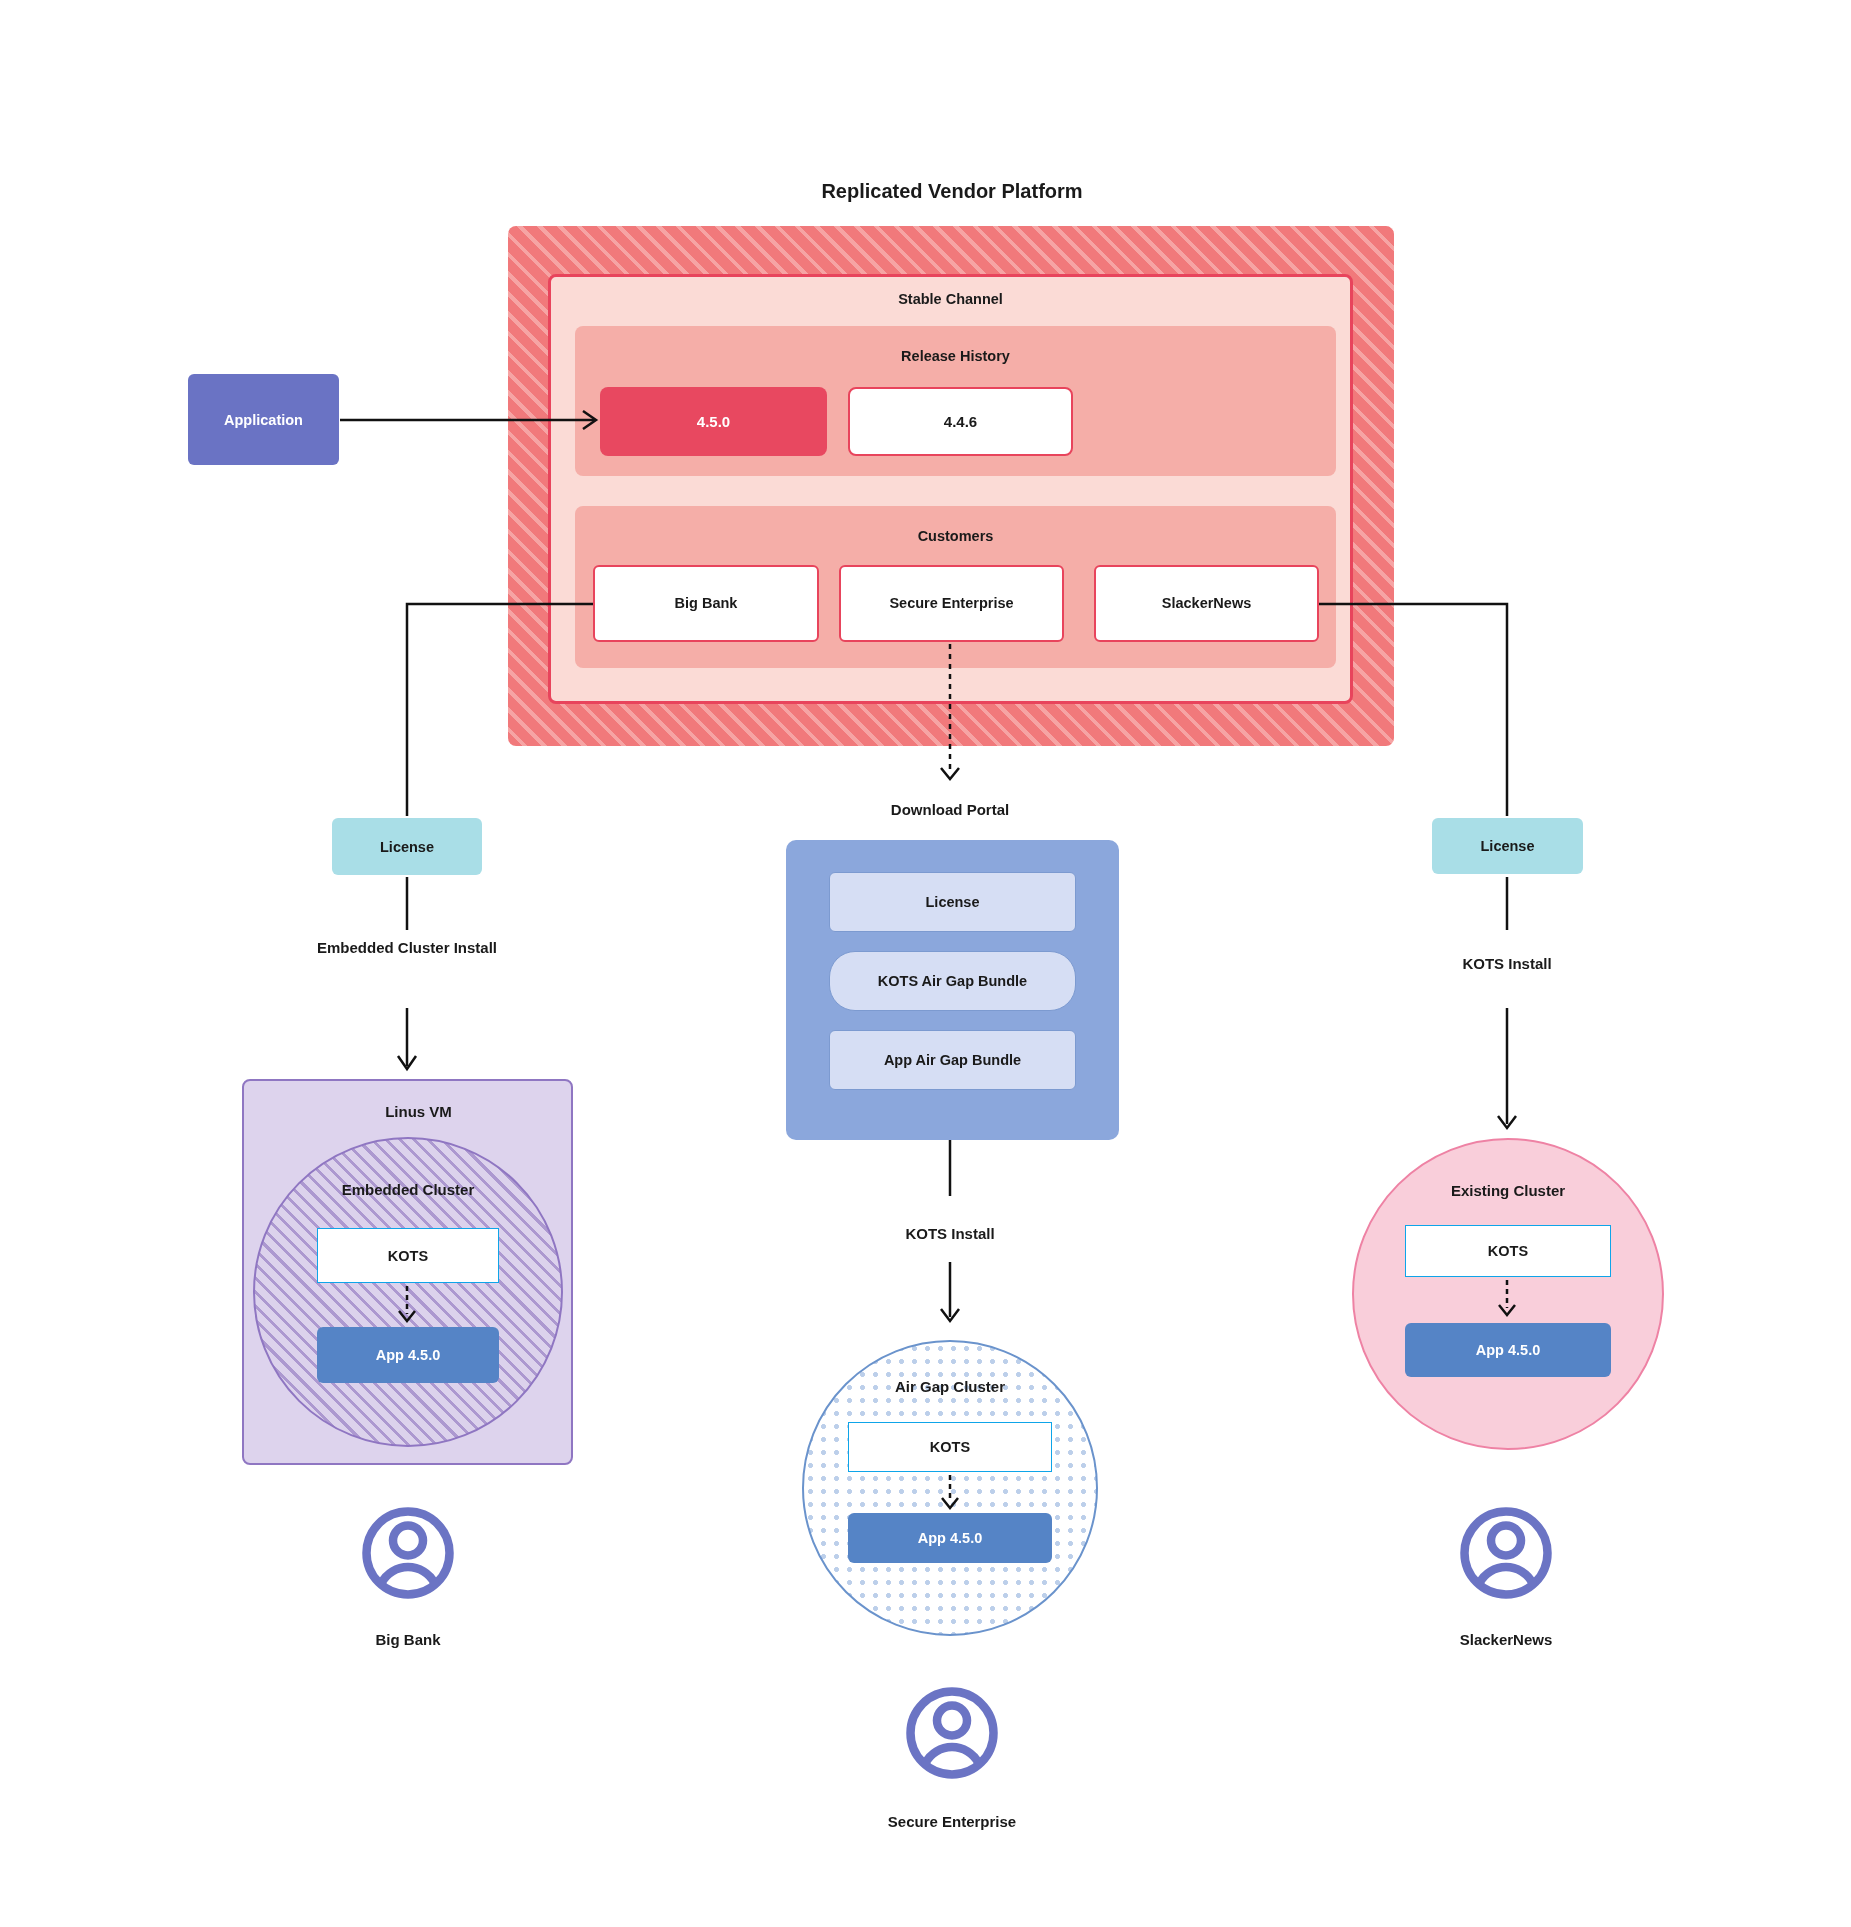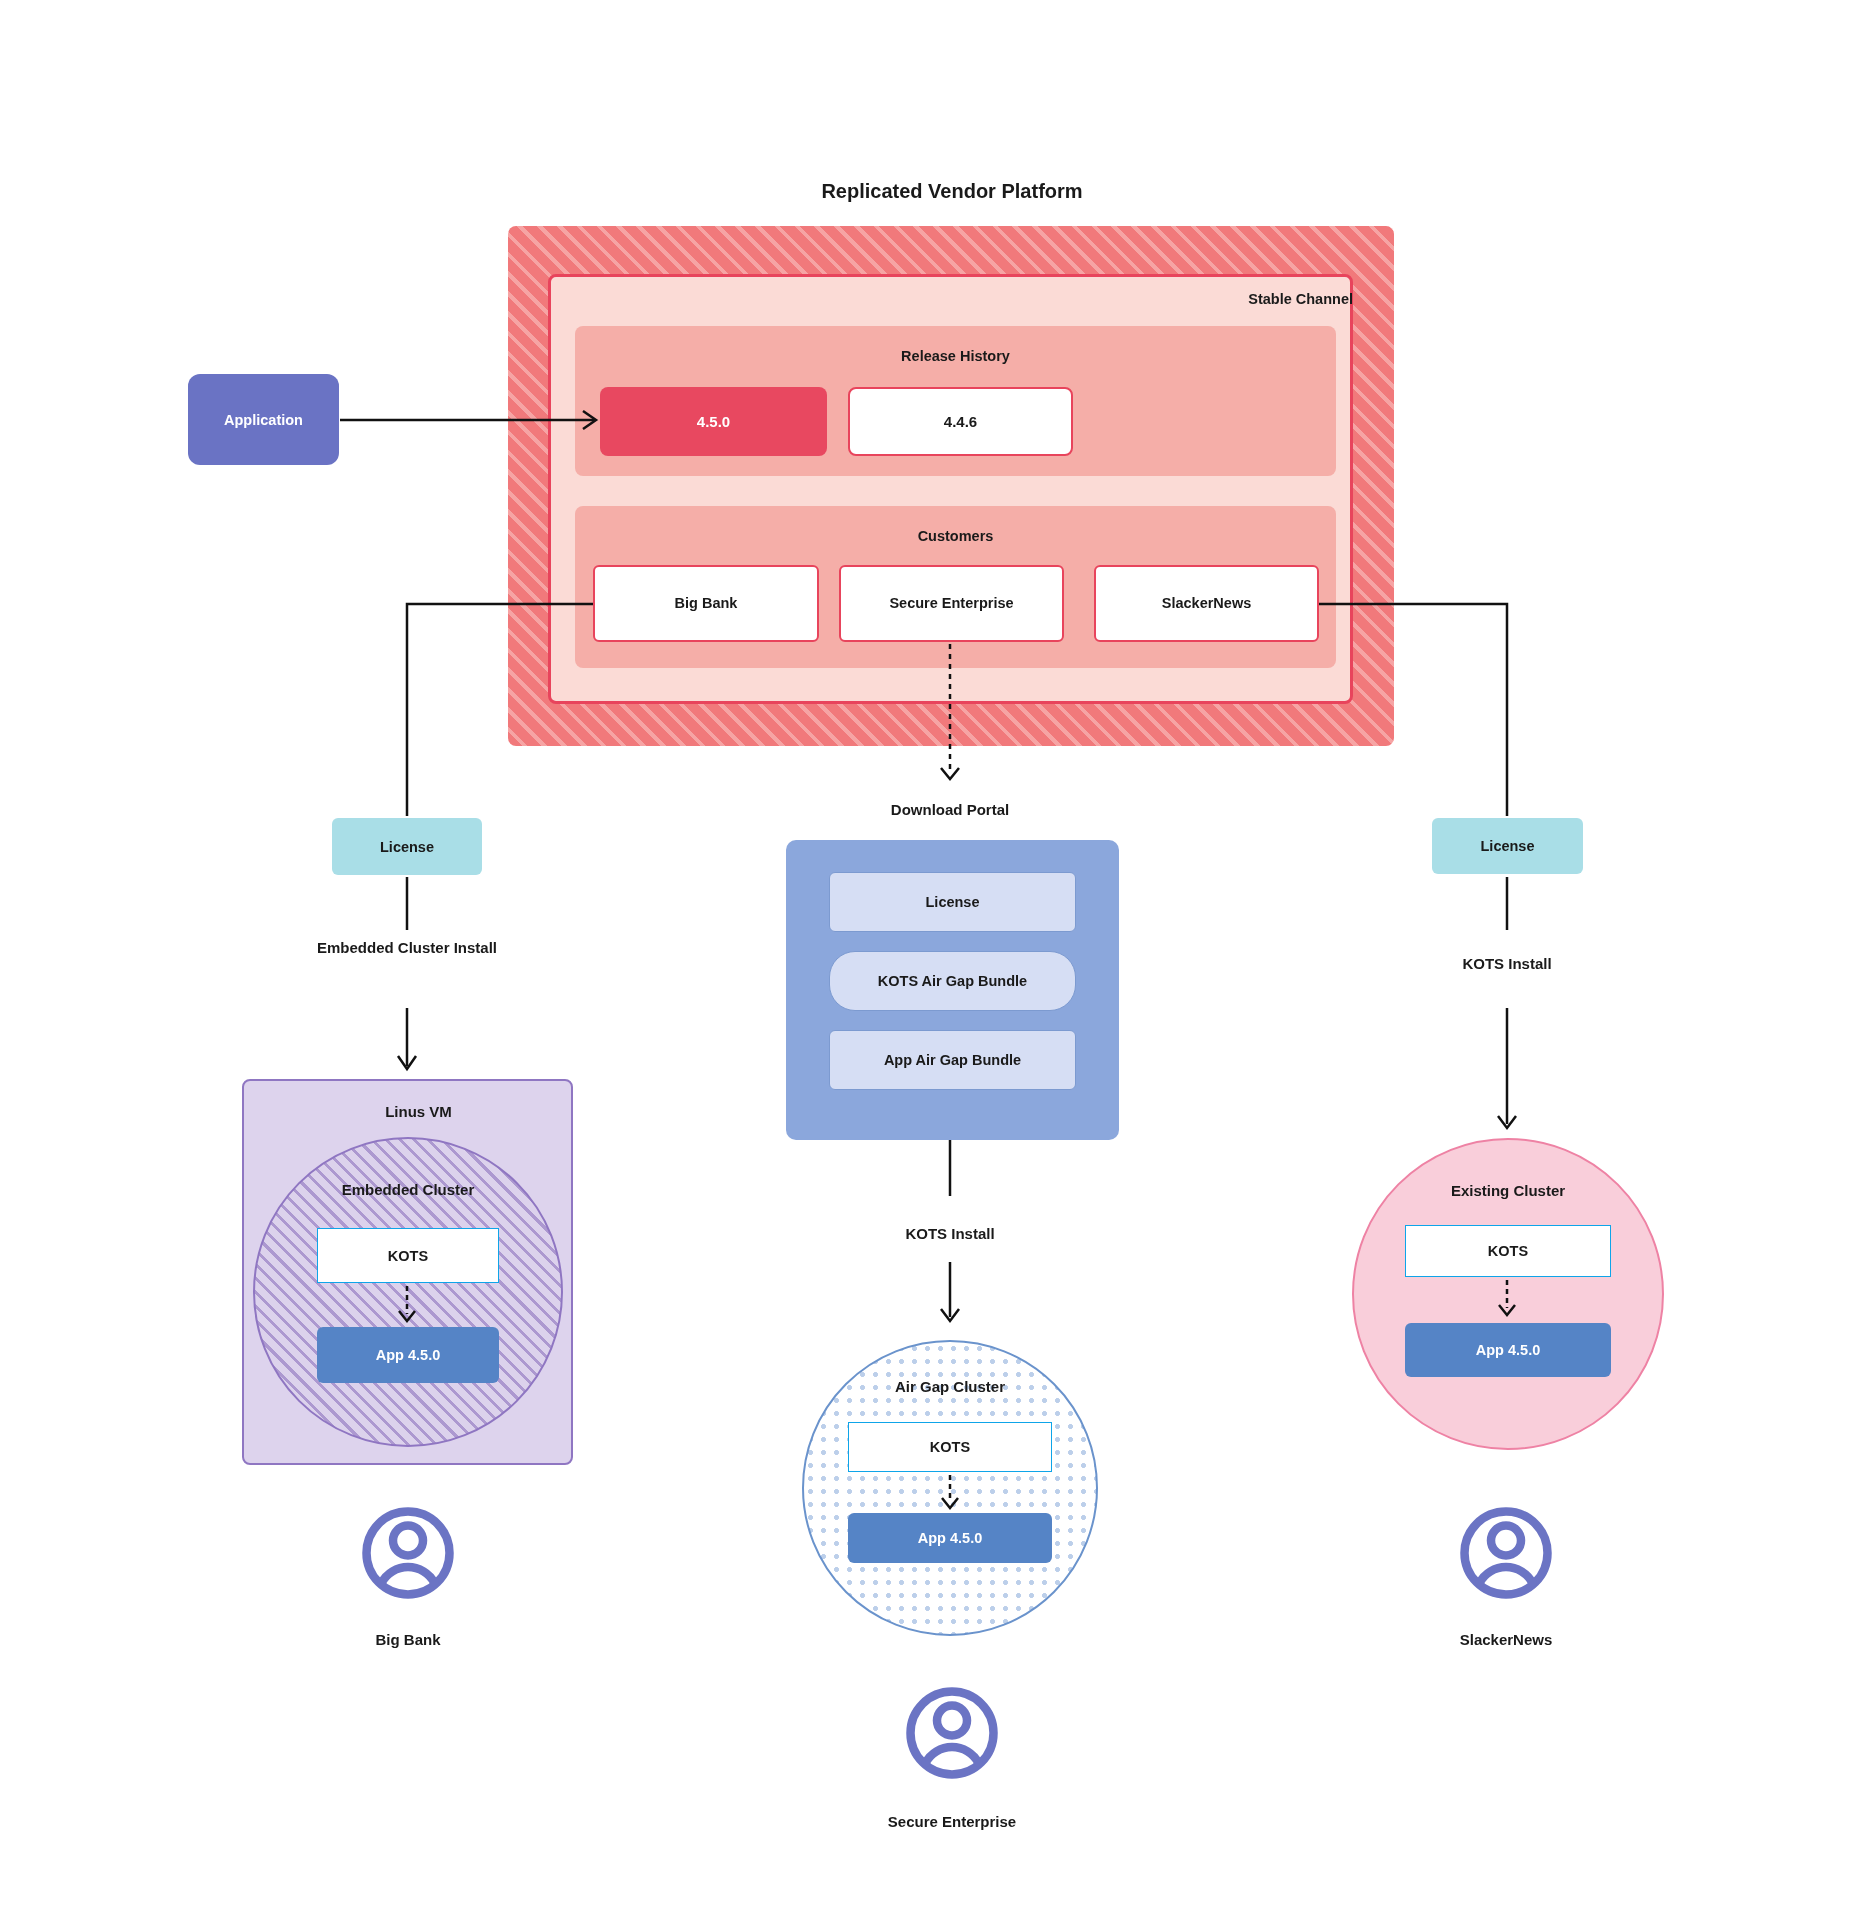--- a/index.html
+++ b/index.html
@@ -37,21 +37,21 @@
     border-radius:8px;font-size:15px;font-weight:600;
   }
   .customer-box{
     background:#ffffff;border:2.5px solid #E8445C;
     border-radius:6px;font-size:14.5px;font-weight:600;line-height:1.35;
   }
   .section-label{font-size:14.5px;font-weight:600;text-align:center;}
 
   
   .application-box{
-    background:#6A73C4;color:#ffffff;border-radius:12px;
+    background:#6A73C4;color:#ffffff;border-radius:6px;
     font-size:14.5px;font-weight:600;
   }
   .license-box{
     background:#A9DEE7;border-radius:6px;
     font-size:14.5px;font-weight:600;
   }
   .flow-label{font-size:15px;font-weight:700;line-height:1.35;text-align:center;}
 
   
   .portal-box{background:#8BA7DC;border-radius:10px;}
@@ -94,21 +94,21 @@
 </head>
 <body>
 
 <div id="canvas">
 
   <div class="abs page-title" style="left:452px;top:180px;width:1000px;">Replicated Vendor Platform</div>
 
   <div class="abs hatch-red" style="left:508px;top:226px;width:886px;height:520px;"></div>
 
   <div class="abs stable-box" style="left:548px;top:274px;width:805px;height:430px;"></div>
-  <div class="abs section-label" style="left:548px;top:291px;width:805px;text-align:right;">Stable Channel</div>
+  <div class="abs section-label" style="left:548px;top:291px;width:805px;">Stable Channel</div>
 
   <div class="abs section-box" style="left:575px;top:326px;width:761px;height:150px;"></div>
   <div class="abs section-label" style="left:575px;top:348px;width:761px;">Release History</div>
   <div class="abs center release-hot" style="left:600px;top:387px;width:227px;height:69px;">4.5.0</div>
   <div class="abs center white-red" style="left:848px;top:387px;width:225px;height:69px;">4.4.6</div>
 
   <div class="abs section-box" style="left:575px;top:506px;width:761px;height:162px;"></div>
   <div class="abs section-label" style="left:575px;top:528px;width:761px;">Customers</div>
   <div class="abs center customer-box" style="left:593px;top:565px;width:226px;height:77px;">Big Bank</div>
   <div class="abs center customer-box" style="left:839px;top:565px;width:225px;height:77px;padding:0 40px;">Secure Enterprise</div>

